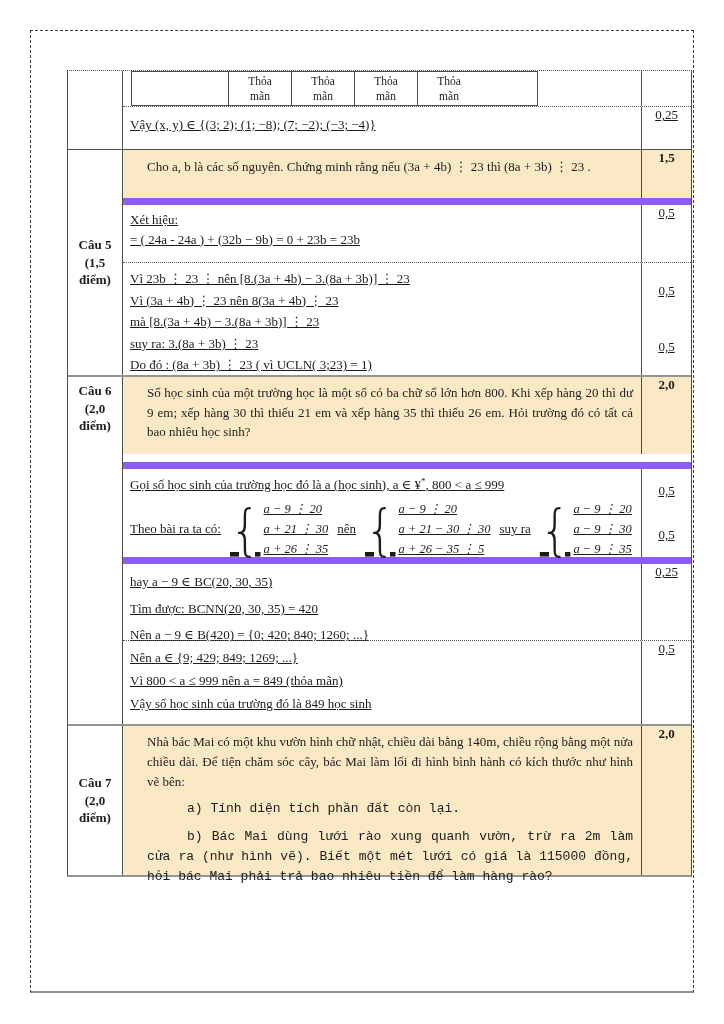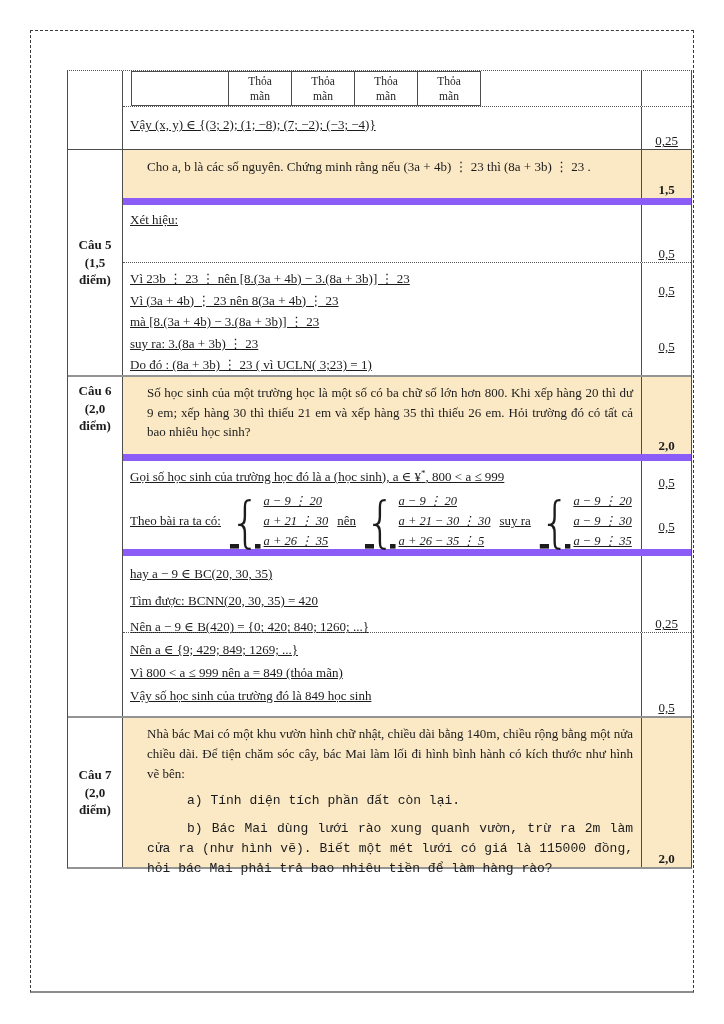--- a/index.html
+++ b/index.html
@@ -32,53 +32,53 @@
   .label-txt { white-space: pre-line; }
 
   .rows { flex: 1; display: flex; flex-direction: column; min-width: 0; }
   .row { display: flex; width: 100%; }
   .bt-solid { border-top: 7px solid #8b5cf6; text-decoration: underline; }
   .bt-dot   { border-top: 1px dotted #555; text-decoration: underline; }
 
   .content { flex: 1; min-width: 0; padding: 5px 8px 0 7px; font-size: 13px; }
   .score {
     width: 50px; flex: 0 0 50px; border-left: 1px solid #4d4d4d;
-    display: flex; flex-direction: column; align-items: center; justify-content: flex-end;
+    display: flex; flex-direction: column; align-items: center; justify-content: flex-start;
     font-size: 13px;
   }
   .score.multi { justify-content: space-around; }
   .score.bold { font-weight: bold; }
 
   .hl { background: var(--highlight, #fbe9c6); padding-left: 17px; }
 
   
   .r-frag { height: 35px; }
   .frag-content { padding: 0; }
-  .mini-table { display: flex; height: 35px; margin-left: 8px; width: 350px; border: 1px solid #4d4d4d; }
+  .mini-table { display: flex; height: 35px; margin-left: 8px; width: 407px; border: 1px solid #4d4d4d; }
   .mini-cell {
     flex: 0 0 63px; border-left: 1px solid #4d4d4d;
     display: flex; align-items: center; justify-content: center;
     font-size: 11.5px; line-height: 1.25; text-align: center;
   }
   .mini-cell.first { flex: 0 0 96px; border-left: none; }
   .satisfy-txt { display: block; width: 34px; margin: 0 auto; }
 
   .r-vay { height: 43px; }
   .r-vay .content { padding-top: 10px; }
 
   .r-p5 { height: 48px; }
   .r-p5 .content { padding-top: 9px; }
   .r-s5a { height: 64px; }
   .r-s5a .line { line-height: 1.5; }
   .r-s5b { height: 113px; gap: 22px; }
   .r-s5b .line { line-height: 1.66; }
 
   .r-p6 { height: 77px; }
   .r-p6 .content { text-align: justify; line-height: 1.5; padding-top: 6px; }
-  .r-s6a { height: 95px; }
+  .r-s6a { height: 95px; margin-top: 8px; }
   .r-s6b { height: 83px; }
   .r-s6b .line { line-height: 2.05; }
   .r-s6c { height: 84px; }
   .r-s6c .line { line-height: 1.78; }
 
   .r-p7 { height: 149px; }
   .r-p7 .content { line-height: 1.55; padding-top: 6px; }
   .para.justify { text-align: justify; }
   .para.indent { text-indent: 40px; }
   .para.mt { margin-top: 7px; font-family: Liberation Mono, monospace; }
@@ -145,20 +145,21 @@
       <div class="rows">
         <div class="row r-p5 hl">
           <div class="content">Cho a, b là các số nguyên. Chứng minh rằng nếu (3a + 4b) ⋮ 23 thì (8a + 3b) ⋮ 23 .</div>
           <div class="score bold">
               <span>1,5</span>
             </div>
         </div>
         <div class="row r-s5a bt-solid">
           <div class="content">
             <div class="line">Xét hiệu:</div>
+            <div class="line">= ( 24a - 24a ) + (32b − 9b) = 0 + 23b = 23b</div>
           </div>
           <div class="score">
               <span>0,5</span>
             </div>
         </div>
         <div class="row r-s5b bt-dot">
           <div class="content">
             <div class="line">Vì 23b ⋮ 23 ⋮  nên  [8.(3a + 4b) − 3.(8a + 3b)] ⋮ 23</div>
             <div class="line">Vì (3a + 4b) ⋮ 23 nên 8(3a + 4b) ⋮ 23</div>
             <div class="line">mà  [8.(3a + 4b) − 3.(8a + 3b)] ⋮ 23</div>

